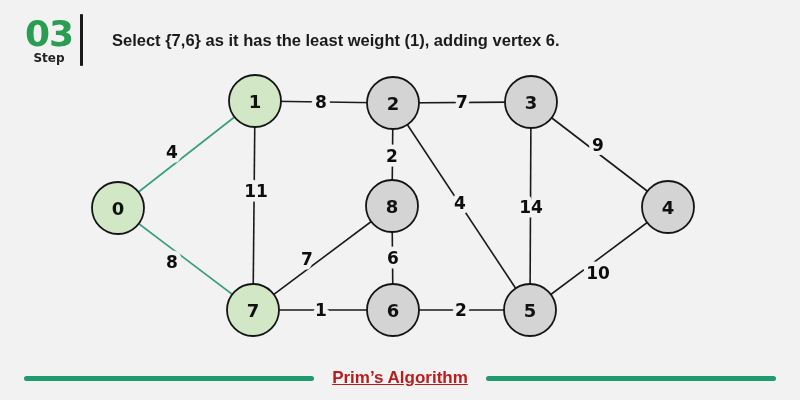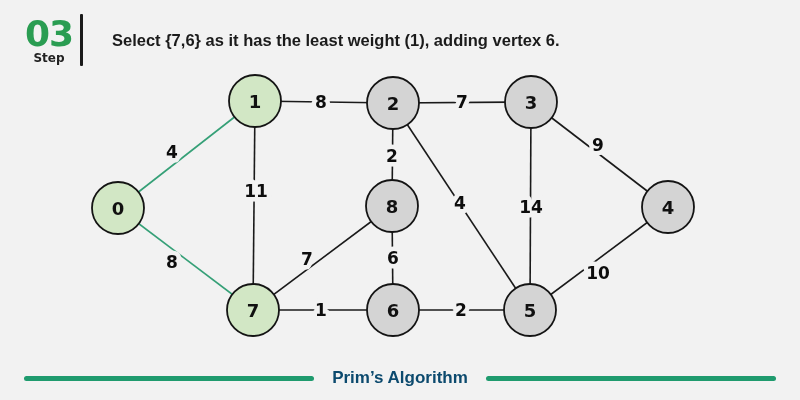--- a/index.html
+++ b/index.html
@@ -56,22 +56,23 @@
   
   .footer {
     position: absolute; left: 0; top: 368px; width: 800px;
     display: flex; align-items: center; justify-content: center;
   }
   .footer-bar {
     width: 290px; height: 5px; border-radius: 3px;
   }
   .footer-title {
     margin: 0 18px;
-    font-size: 17px; font-weight: bold; color: #0c4a6e;
+    font-size: 17px; font-weight: bold; color: #b91c1c;
     white-space: nowrap;
+    text-decoration: underline;
   }
 </style>
 </head>
 <body style="background: rgb(242, 242, 242);">
 
 <div class="slide">
 
   <div class="header">
     <div class="step-block">
       <div class="step-number" style="color: rgb(42, 157, 82);">03</div>

